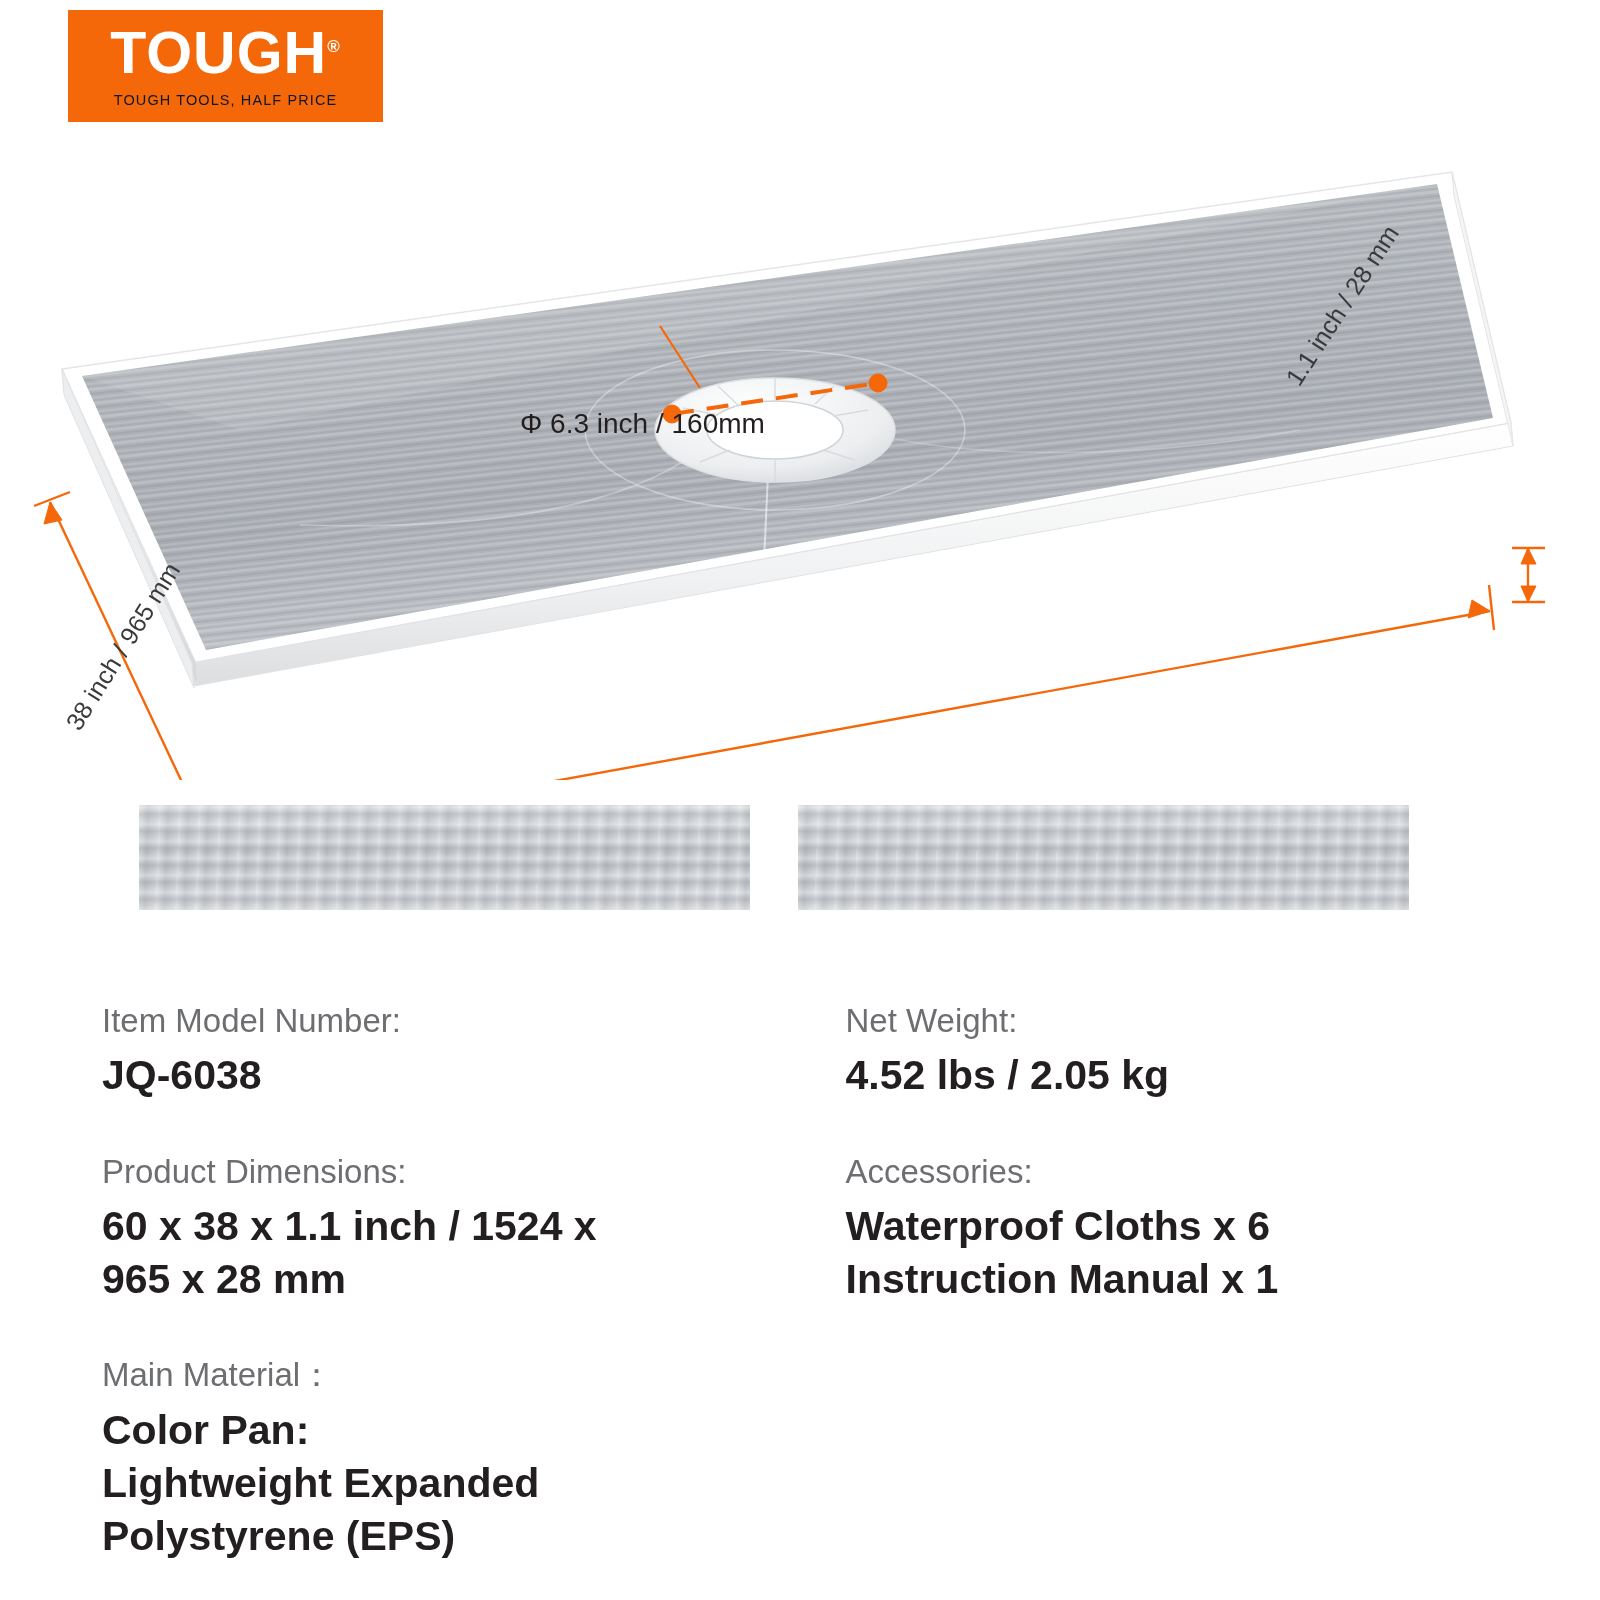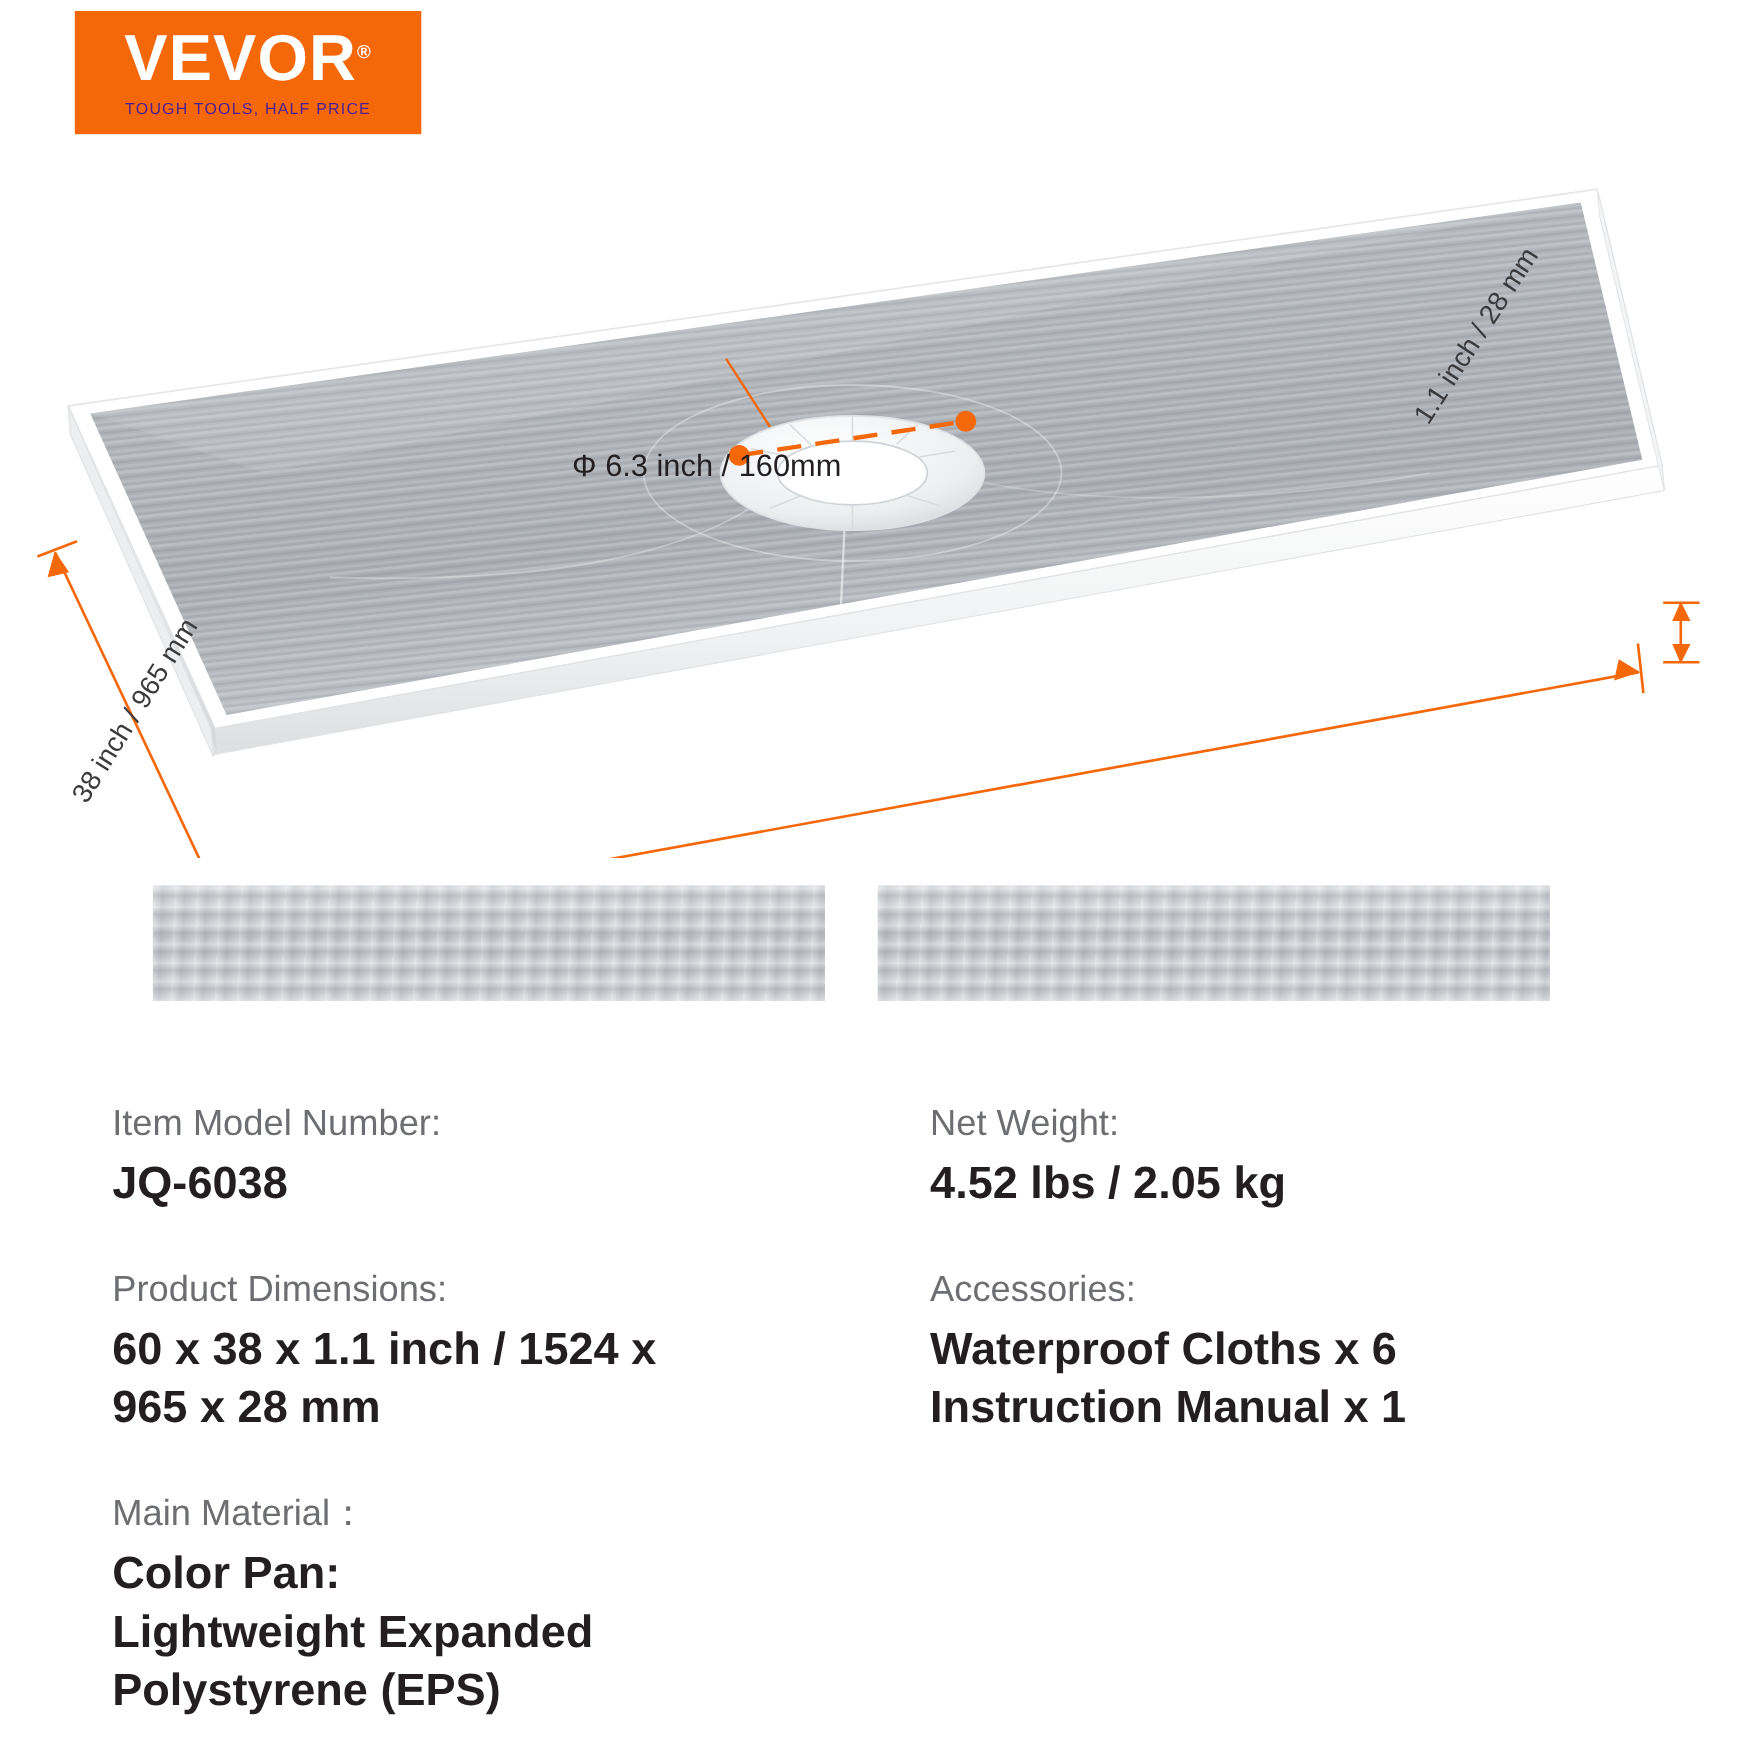--- a/index.html
+++ b/index.html
@@ -37,21 +37,21 @@
     line-height: 1;
     position: relative;
   }
   .logo-reg {
     font-size: 17px;
     vertical-align: super;
     font-weight: bold;
   }
   .logo-tag {
     font-size: 14.5px;
-    color: #4c1d95;
+    color: #0f172a;
     letter-spacing: 1.1px;
     margin-top: 9px;
     font-weight: normal;
   }
 
   
   .hero {
     position: absolute;
     left: 0;
     top: 130px;
@@ -124,21 +124,21 @@
     line-height: 1.3;
     margin-top: 8px;
   }
   .spec-value .line { display: block; }
 </style>
 </head>
 <body>
 
 <div class="logo">
   <div class="logo-word">
-    <span>VEVOR</span><span class="logo-reg">®</span>
+    <span>TOUGH</span><span class="logo-reg">®</span>
   </div>
   <div class="logo-tag">TOUGH TOOLS, HALF PRICE</div>
 </div>
 
 <div class="hero">
   <svg width="1600" height="650" viewBox="0 0 1600 650">
     <defs>
       <linearGradient id="topSurface" x1="0" y1="0" x2="0.35" y2="1">
         <stop offset="0%" stop-color="#c9ccd1"></stop>
         <stop offset="35%" stop-color="#b2b6bb"></stop>

